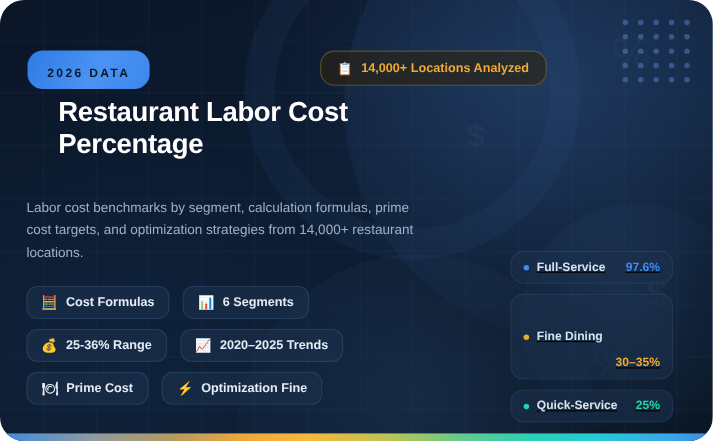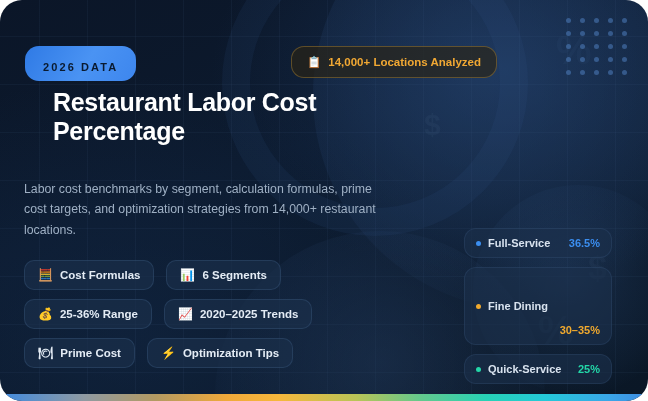--- a/index.html
+++ b/index.html
@@ -210,20 +210,21 @@
     gap: 9px;
   }
   .leg-row {
     display: flex;
     align-items: center;
     gap: 7px;
     padding: 8px 11px;
     border-radius: 12px;
     background: rgba(28,48,76,0.58);
     border: 1px solid rgba(88,126,174,0.16);
+    text-decoration: underline;
   }
   .leg-dot {
     width: 5px; height: 5px;
     border-radius: 50%;
     flex: 0 0 auto;
   }
   .leg-name {
     color: #d9e3ef;
     font-size: 11px;
     font-weight: 700;
@@ -323,30 +324,30 @@
       <div class="chip">
         <span class="gl">📈</span>
         <span>2020–2025 Trends</span>
       </div>
       <div class="chip">
         <span class="gl">🍽</span>
         <span>Prime Cost</span>
       </div>
       <div class="chip">
         <span class="gl">⚡</span>
-        <span>Optimization Tips</span>
+        <span>Optimization Fine</span>
       </div>
     </div>
 
 
   <div class="legend" id="legend">
       <div class="leg-row">
         <span class="leg-dot" style="background: rgb(59, 142, 240);"></span>
         <span class="leg-name">Full-Service</span>
-        <span class="leg-val" style="color: rgb(59, 142, 240);">36.5%</span>
+        <span class="leg-val" style="color: rgb(59, 142, 240);">97.6%</span>
       </div>
       <div class="leg-row">
         <span class="leg-dot" style="background: rgb(240, 169, 46);"></span>
         <span class="leg-name">Fine Dining</span>
         <span class="leg-val" style="color: rgb(240, 169, 46); margin-top: 48px;">30–35%</span>
       </div>
       <div class="leg-row">
         <span class="leg-dot" style="background: rgb(35, 215, 168);"></span>
         <span class="leg-name">Quick-Service</span>
         <span class="leg-val" style="color: rgb(35, 215, 168);">25%</span>

